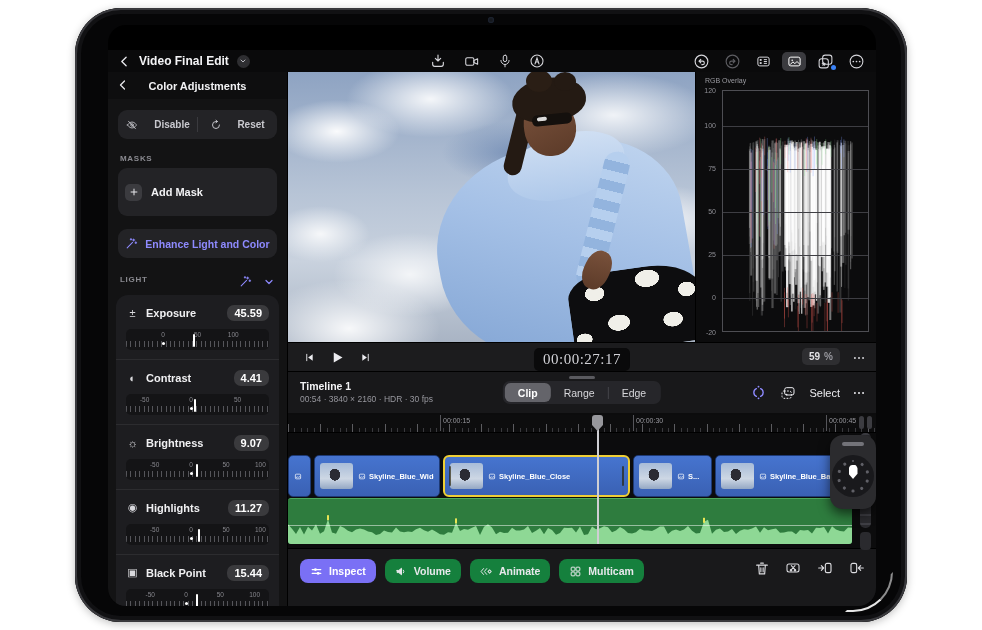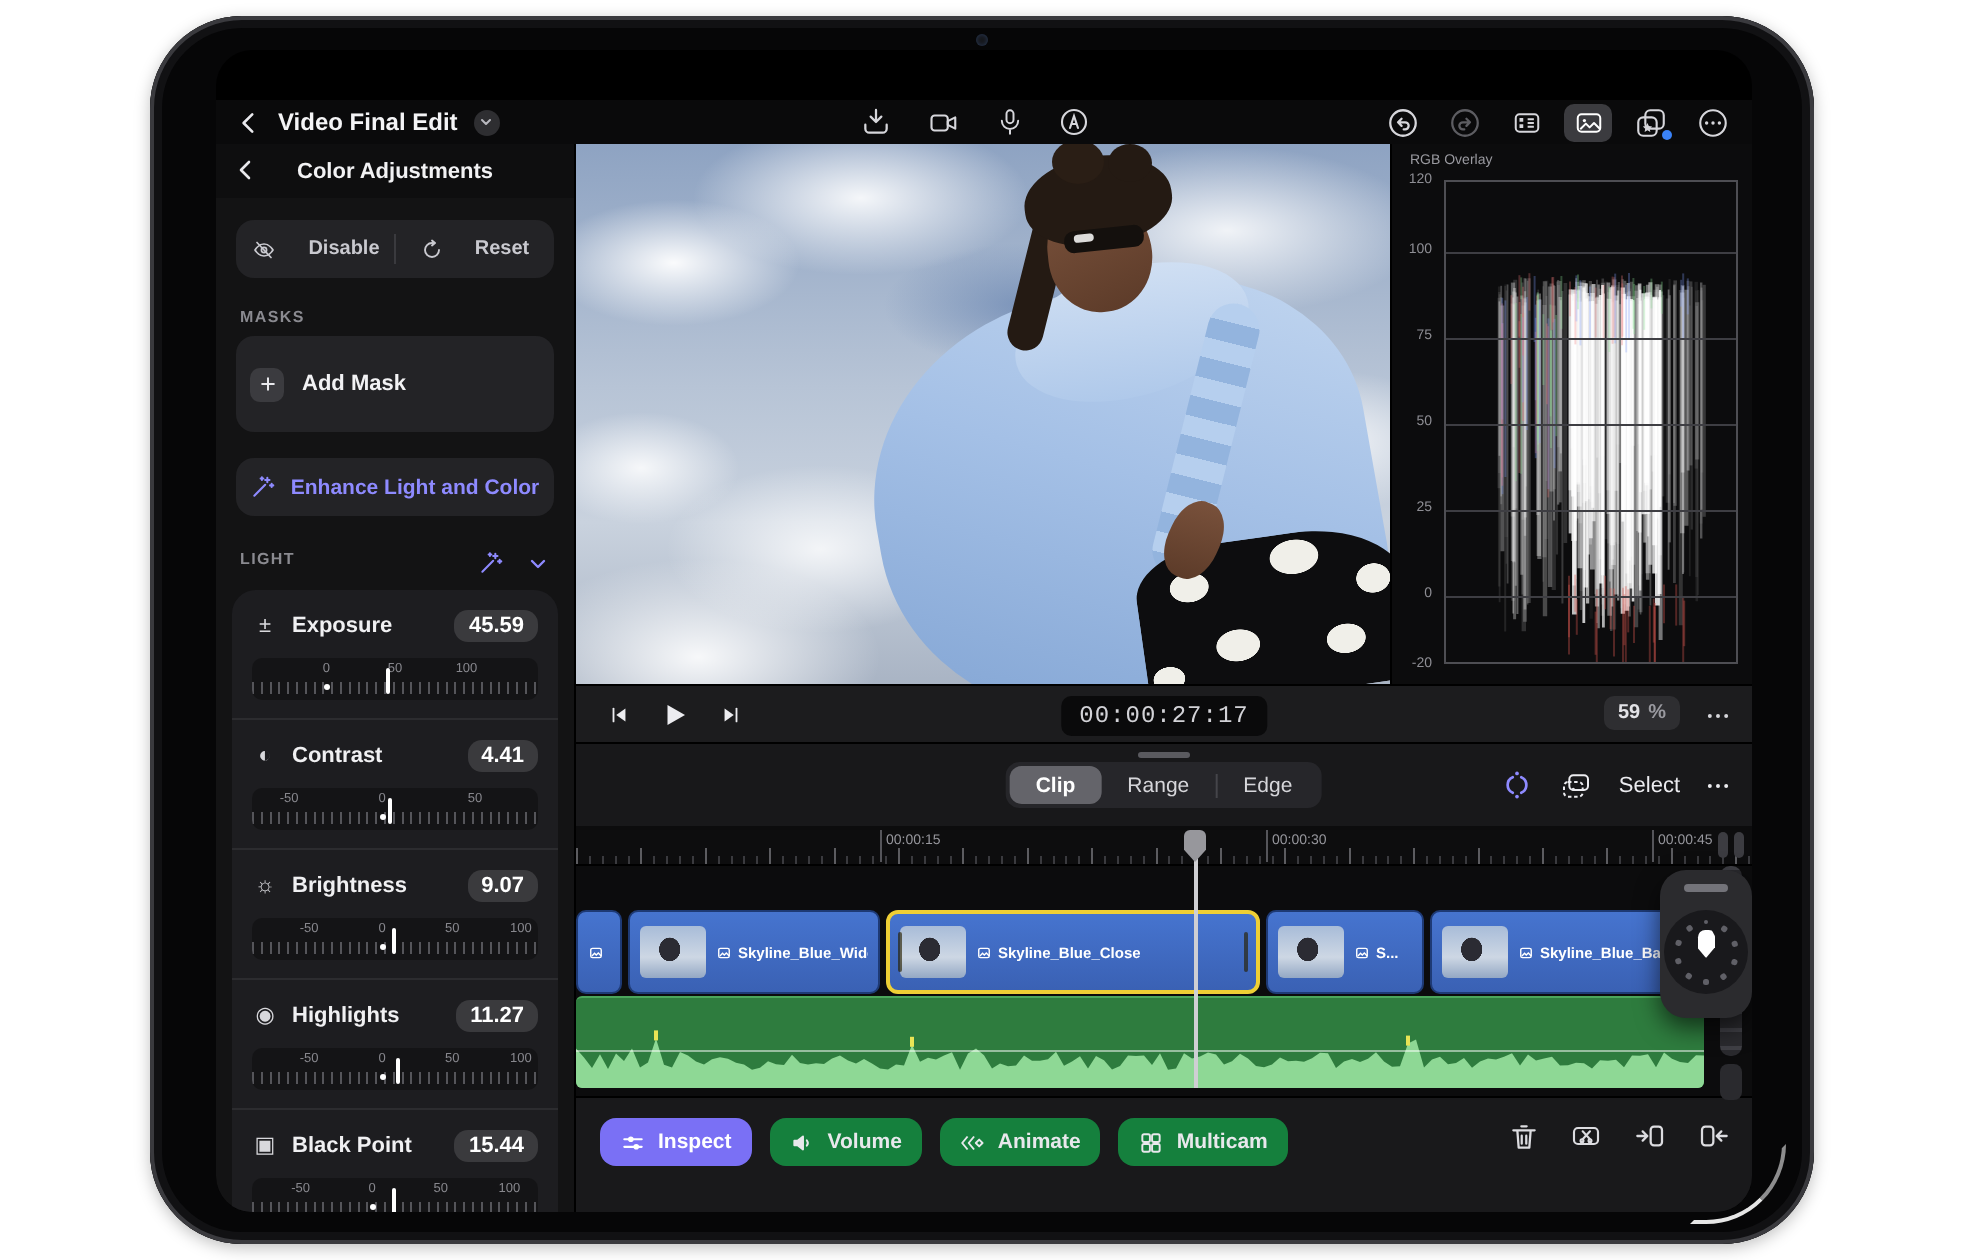--- a/index.html
+++ b/index.html
@@ -106,21 +106,21 @@
   .scope-title { position:absolute; left:9px; top:5px; font-size:7px; color:#9a9aa0; }
   .scope-ylabels { position:absolute; left:0; top:18px; width:23px; height:242px; }
   .scope-ylabels span { position:absolute; right:3px; transform:translateY(-50%); font-size:7px; color:#8e8e94; }
   .plot { position:absolute; left:26px; top:18px; width:147px; height:242px; border:1px solid #4e4e53; }
   .gridline { position:absolute; left:0; width:100%; height:1px; background:#3e3e43; }
   .plot svg { position:absolute; inset:0; }
 
   
   .transport { position:absolute; left:180px; top:317px; width:588px; height:30px; background:#1c1c1e; border-top:1px solid #000; border-bottom:1px solid #000; }
   .tp-left { position:absolute; left:16px; top:0; height:29px; display:flex; align-items:center; gap:15px; color:#ececf0; }
-  .timecode { position:absolute; left:50%; top:5px; transform:translateX(-50%); background:#0a0a0b; border-radius:5px; padding:3px 9px; font-family:Liberation Mono, monospace; font-size:12px; color:#d2d2d7; letter-spacing:.5px; }
+  .timecode { position:absolute; left:50%; top:5px; transform:translateX(-50%); background:#0a0a0b; border-radius:5px; padding:3px 9px; font-family:Liberation Serif, serif; font-size:15px; color:#d2d2d7; letter-spacing:.5px; }
   .zoombox { position:absolute; right:36px; top:5px; background:#2e2e31; border-radius:5px; padding:3px 7px; font-size:10px; font-weight:600; color:#e2e2e6; display:flex; gap:4px; }
   .zoombox .unit { color:#9a9aa0; }
   .tp-more { position:absolute; right:10px; top:8px; color:#d6d6db; }
 
   
   .timeline { position:absolute; left:180px; top:347px; width:588px; height:234px; background:#0c0c0d; }
   .tl-head { position:absolute; left:0; top:0; width:100%; height:41px; background:#18181a; }
   .dragger { position:absolute; left:50%; top:4px; width:26px; height:3px; margin-left:-13px; border-radius:2px; background:#5a5a5f; }
   .tl-info { position:absolute; left:12px; top:8px; }
   .tl-name { color:#f2f2f4; font-size:10.5px; font-weight:700; }
@@ -804,20 +804,24 @@
               <circle cx="5" cy="12" r="1.7"></circle>
               <circle cx="12" cy="12" r="1.7"></circle>
               <circle cx="19" cy="12" r="1.7"></circle>
             </svg>
           </span>
     </div>
 
     <div class="timeline">
       <div class="tl-head">
         <div class="dragger"></div>
+        <div class="tl-info">
+          <div class="tl-name">Timeline 1</div>
+          <div class="tl-sub">00:54 · 3840 × 2160 · HDR · 30 fps</div>
+        </div>
         <div class="modeseg">
           <span class="modebtn active">Clip</span>
           <span class="modebtn">Range</span>
           <span class="modesep"></span>
           <span class="modebtn">Edge</span>
         </div>
         <div class="tl-tools">
           <span class="ic" style="color:#8e8aff">
                 <svg width="17" height="17" viewBox="0 0 24 24" fill="none" stroke="currentColor" stroke-width="1.9" stroke-linecap="round">
                   <path d="M9 6.5a6 6 0 0 0 0 11M15 6.5a6 6 0 0 1 0 11"></path>

